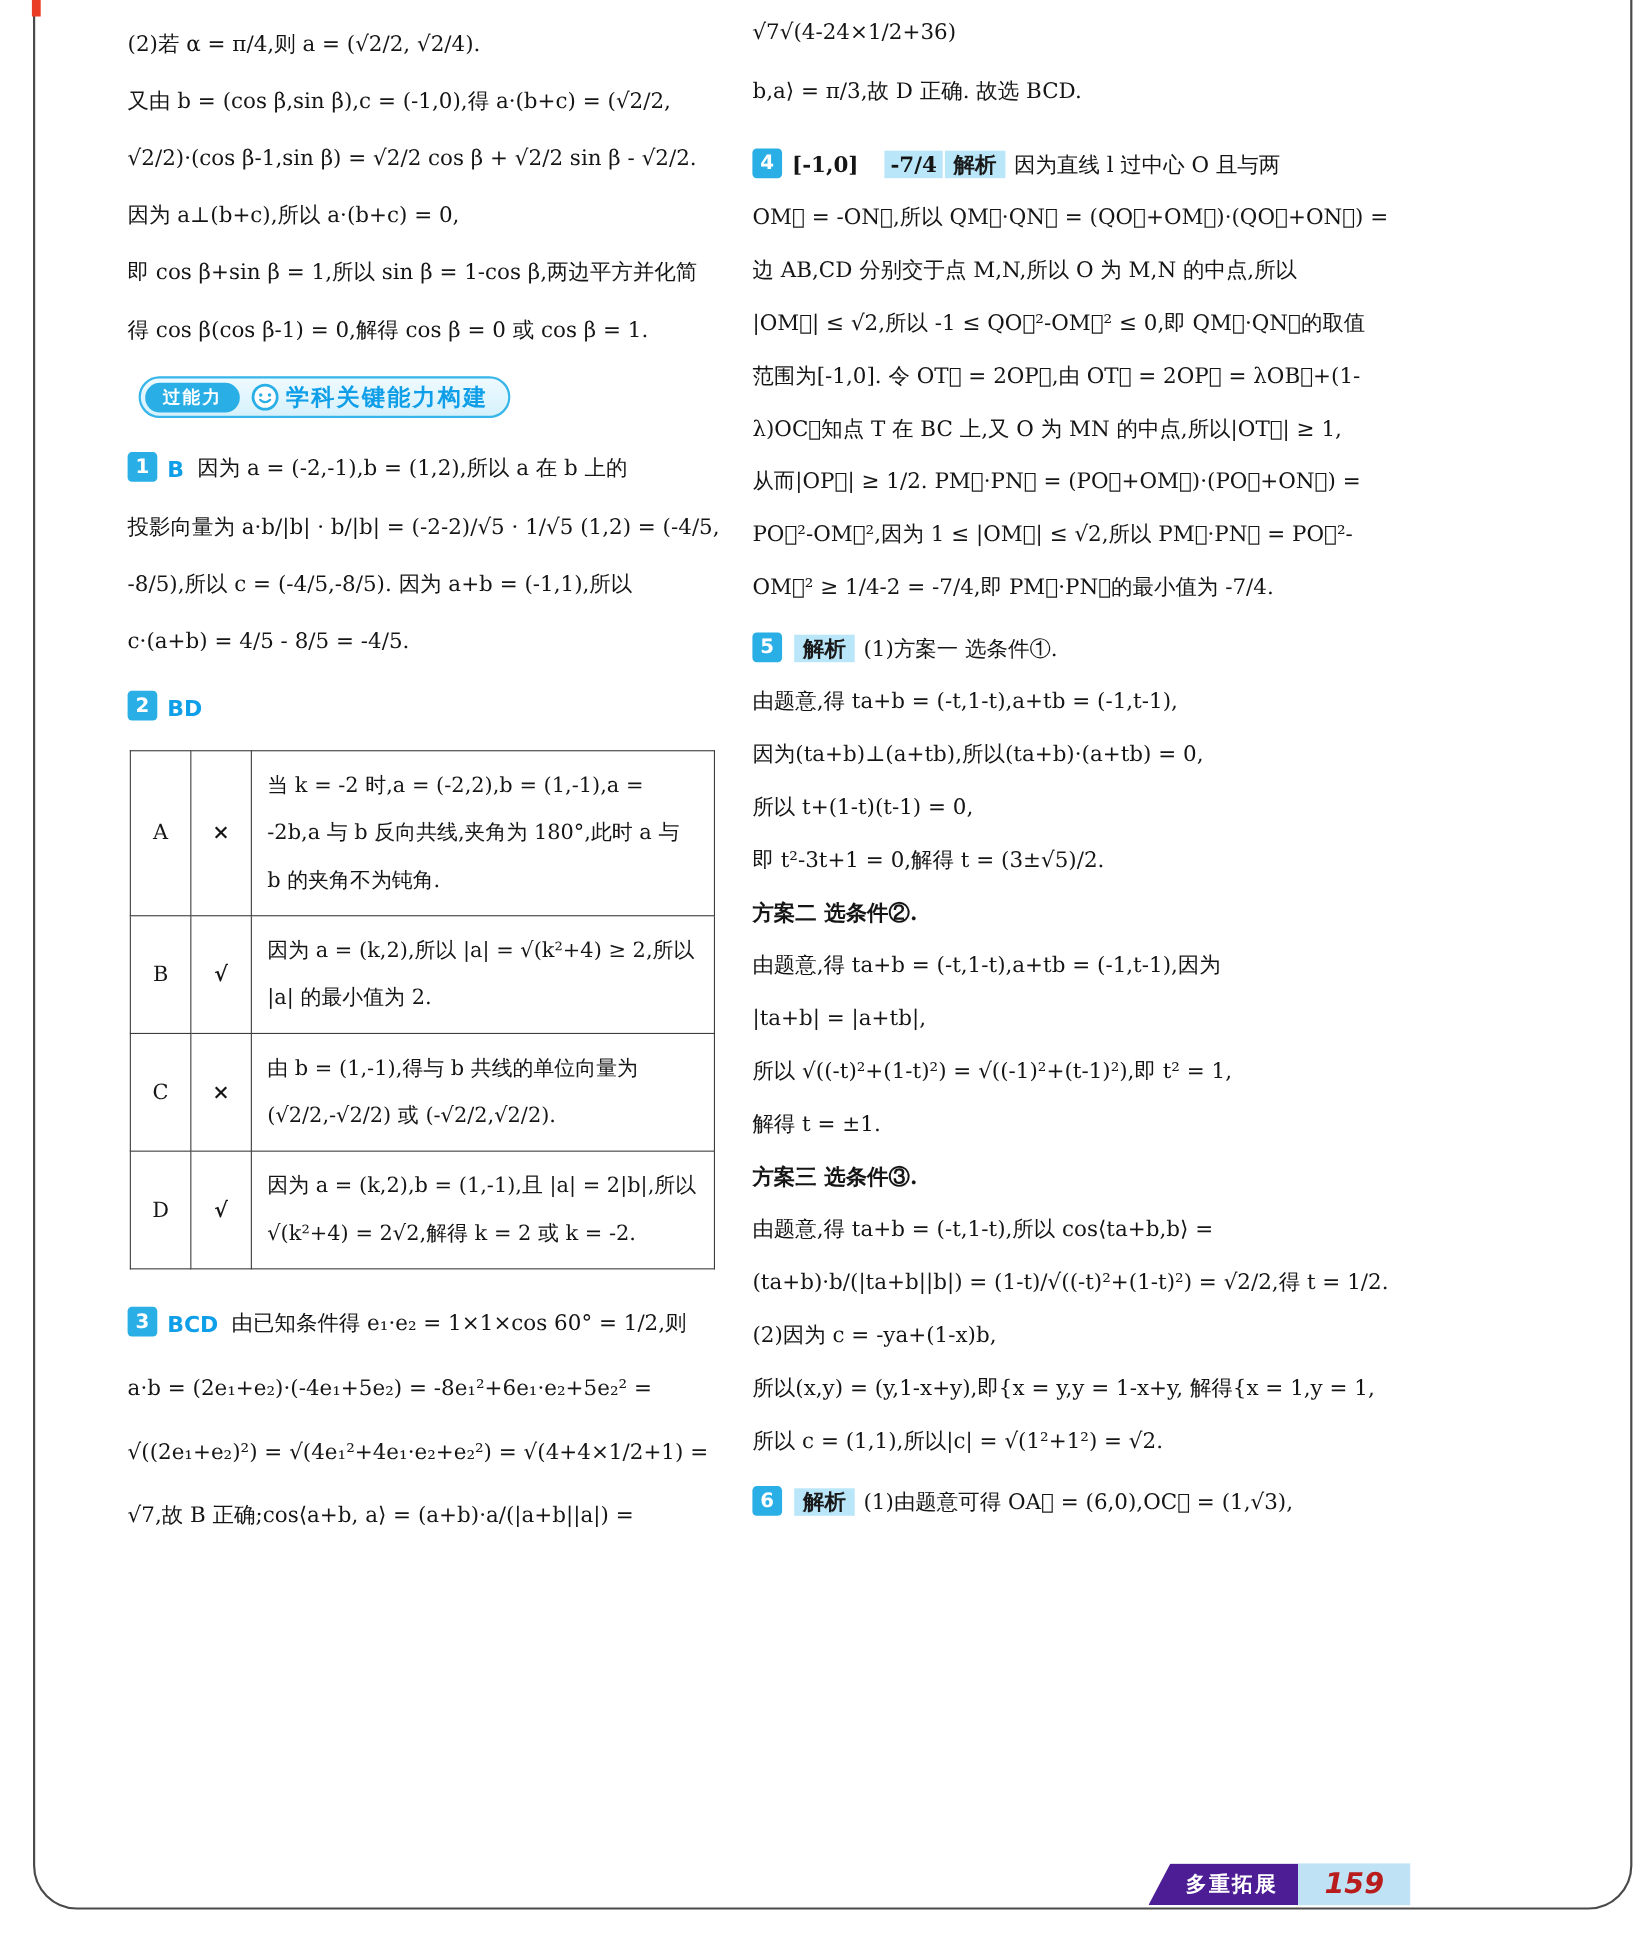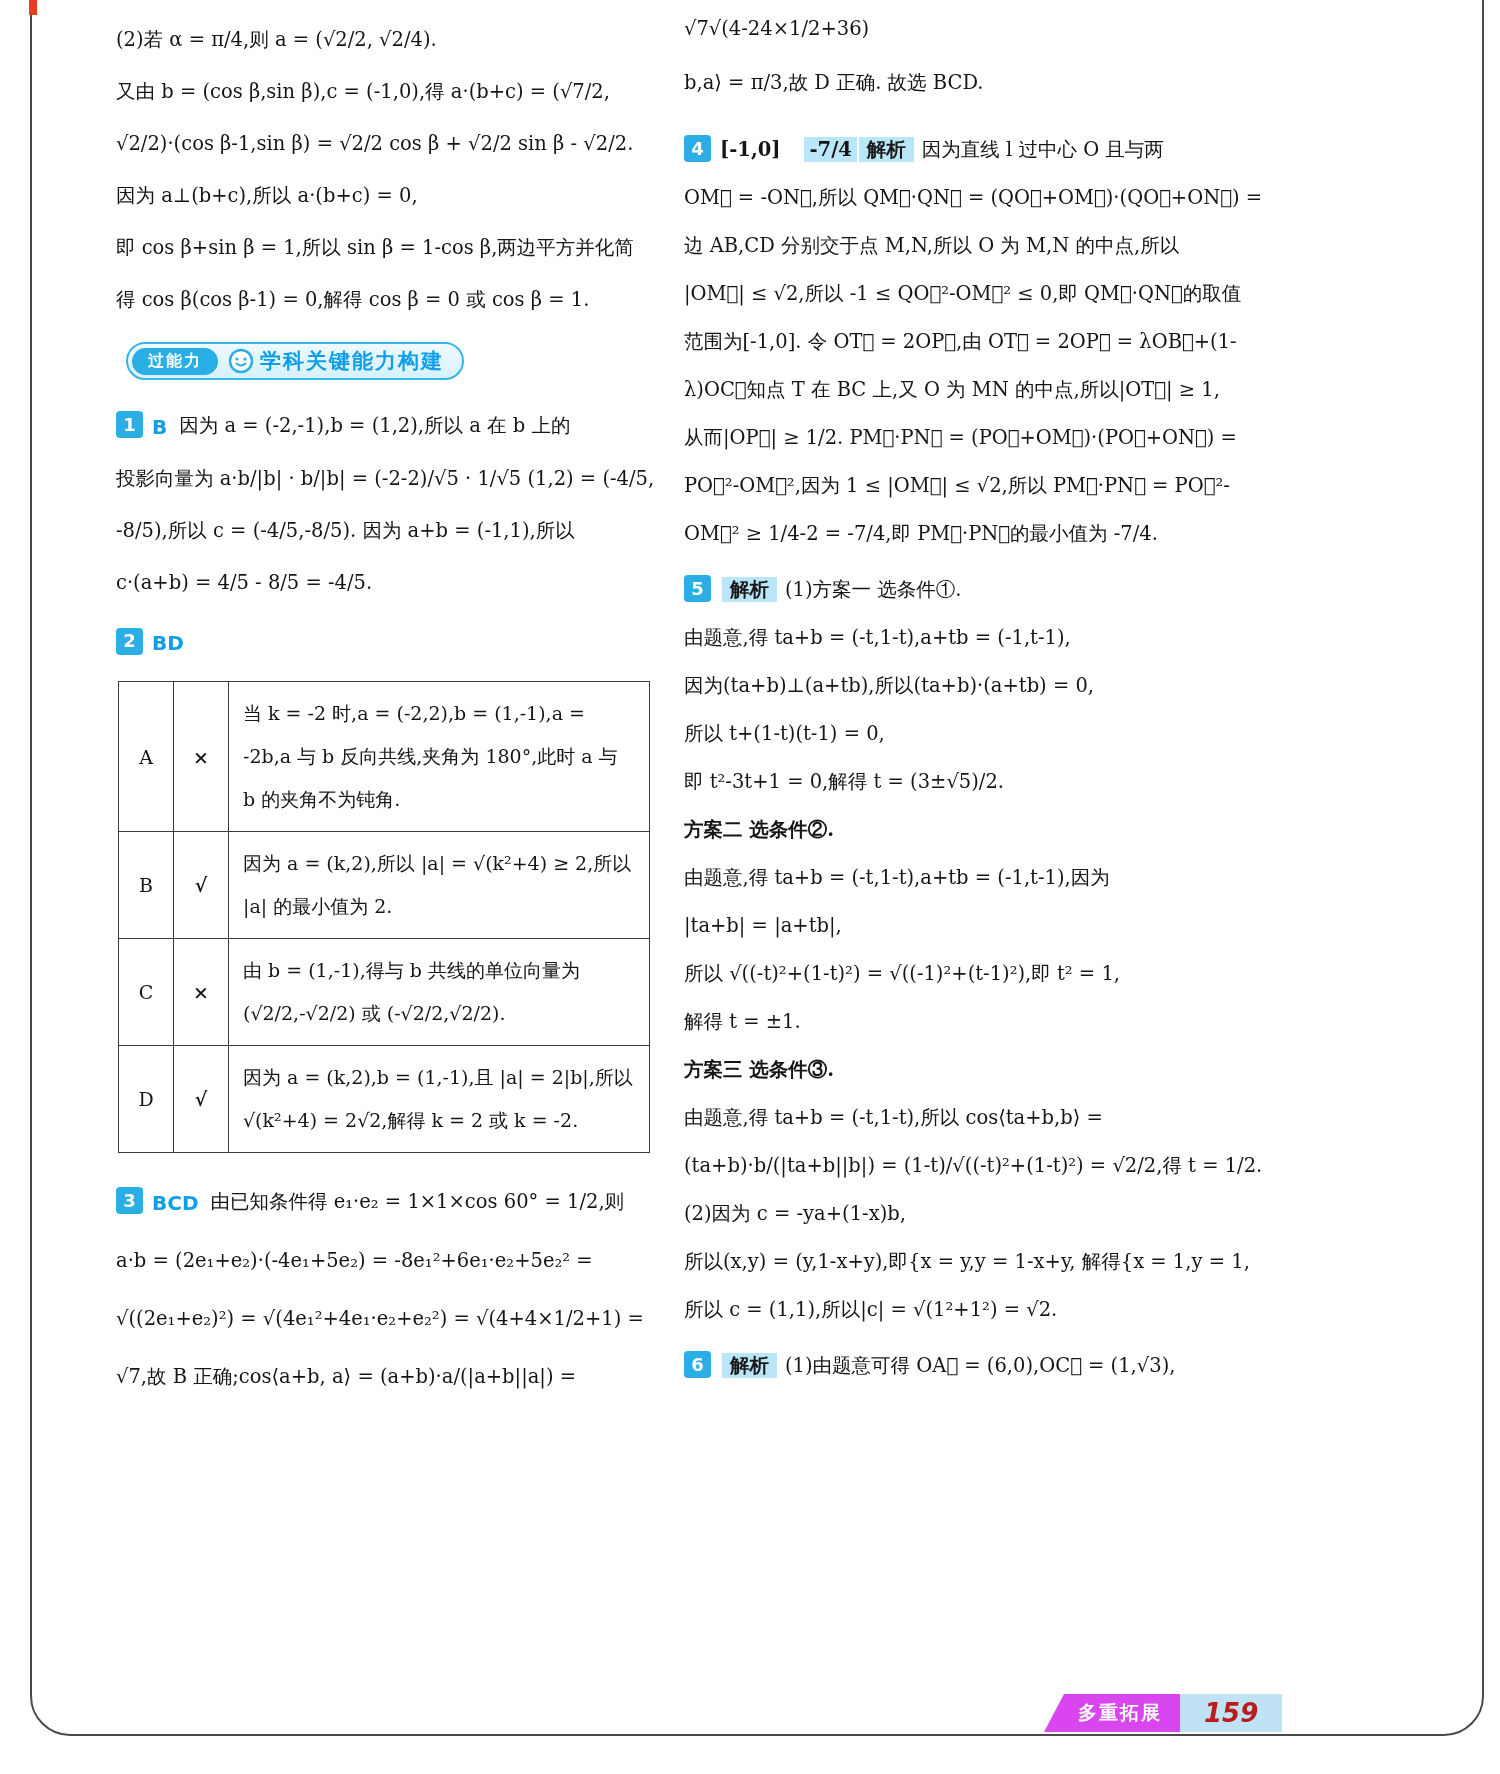--- a/index.html
+++ b/index.html
@@ -39,36 +39,36 @@
   .q2line{margin-top:8px;}
   .anstable{border-collapse:collapse;margin:12px 0 14px 2px;width:532px;}
   .anstable td{border:1.6px solid #3c3c3c;font-size:19px;}
   .td-opt{width:52px;text-align:center;}
   .td-mark{width:52px;text-align:center;font-size:22px;font-weight:bold;}
   .td-text{padding:10px 14px;line-height:43px;white-space:normal;}
   .q3{margin-top:20px;}
 
   .footer{position:absolute;left:1044px;top:1694px;height:38px;display:flex;align-items:stretch;
         font-family:"DejaVu Sans","Liberation Sans",sans-serif;}
-  .footer-left{background:#d946ef;clip-path:polygon(20px 0,100% 0,100% 100%,0 100%);
+  .footer-left{background:#4c1d95;clip-path:polygon(20px 0,100% 0,100% 100%,0 100%);
         display:flex;align-items:center;color:#ffffff;font-weight:bold;font-size:19px;
         padding:0 18px 0 34px;letter-spacing:2px;}
   .footer-right{background:#bfe3f5;color:#b91c1c;font-weight:bold;font-style:italic;font-size:26px;
         display:flex;align-items:center;padding:0 24px;}
 </style>
 </head>
 <body>
 
 <div class="page">
   <div class="scan-frame"></div>
   <div class="red-mark"></div>
 
   <div class="col-left">
     <div class="ln">(2)若 α = π/4,则 a = (√2/2, √2/4).</div>
-    <div class="ln">又由 b = (cos β,sin β),c = (-1,0),得 a·(b+c) = (√7/2,</div>
+    <div class="ln">又由 b = (cos β,sin β),c = (-1,0),得 a·(b+c) = (√2/2,</div>
     <div class="ln">√2/2)·(cos β-1,sin β) = √2/2 cos β + √2/2 sin β - √2/2.</div>
     <div class="ln">因为 a⊥(b+c),所以 a·(b+c) = 0,</div>
     <div class="ln">即 cos β+sin β = 1,所以 sin β = 1-cos β,两边平方并化简</div>
     <div class="ln">得 cos β(cos β-1) = 0,解得 cos β = 0 或 cos β = 1.</div>
 
     <div class="banner">
       <span class="banner-left">过能力</span>
       <span class="banner-icon">
         <svg width="26" height="26" viewBox="0 0 26 26">
           <circle cx="13" cy="13" r="11" fill="#ffffff" stroke="#29aee6" stroke-width="2.5"></circle>

